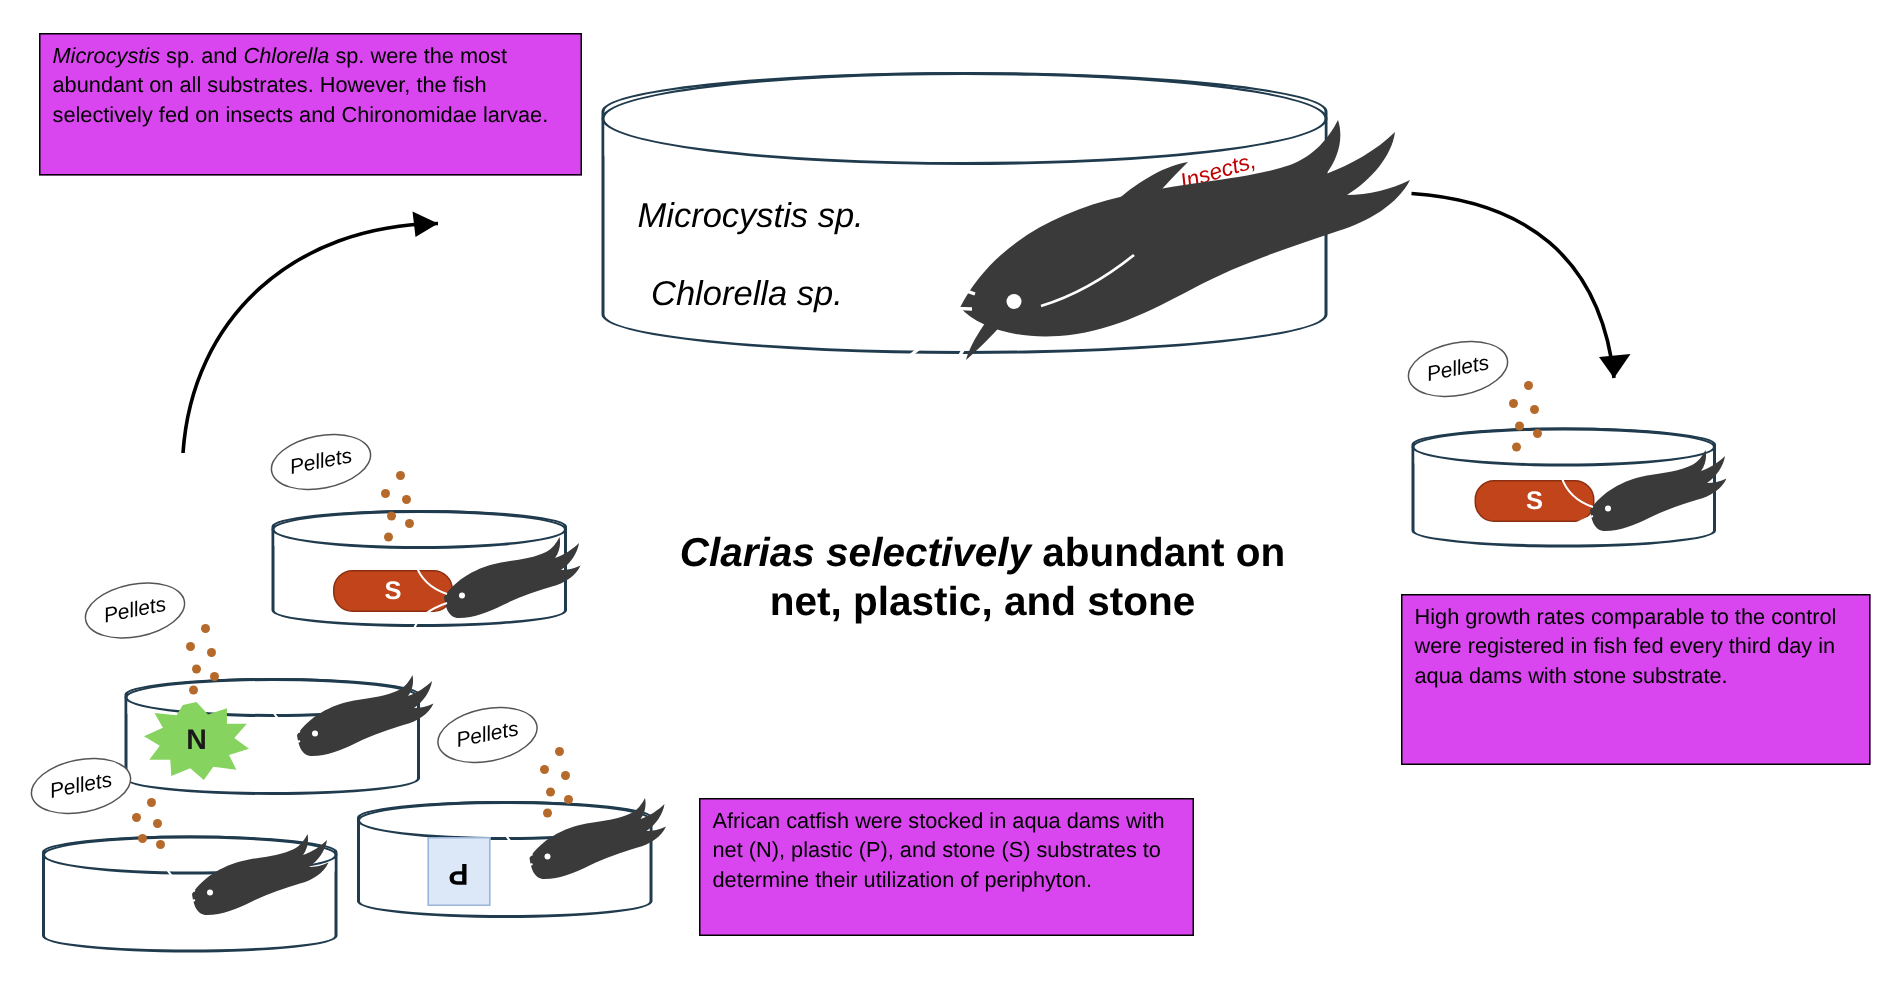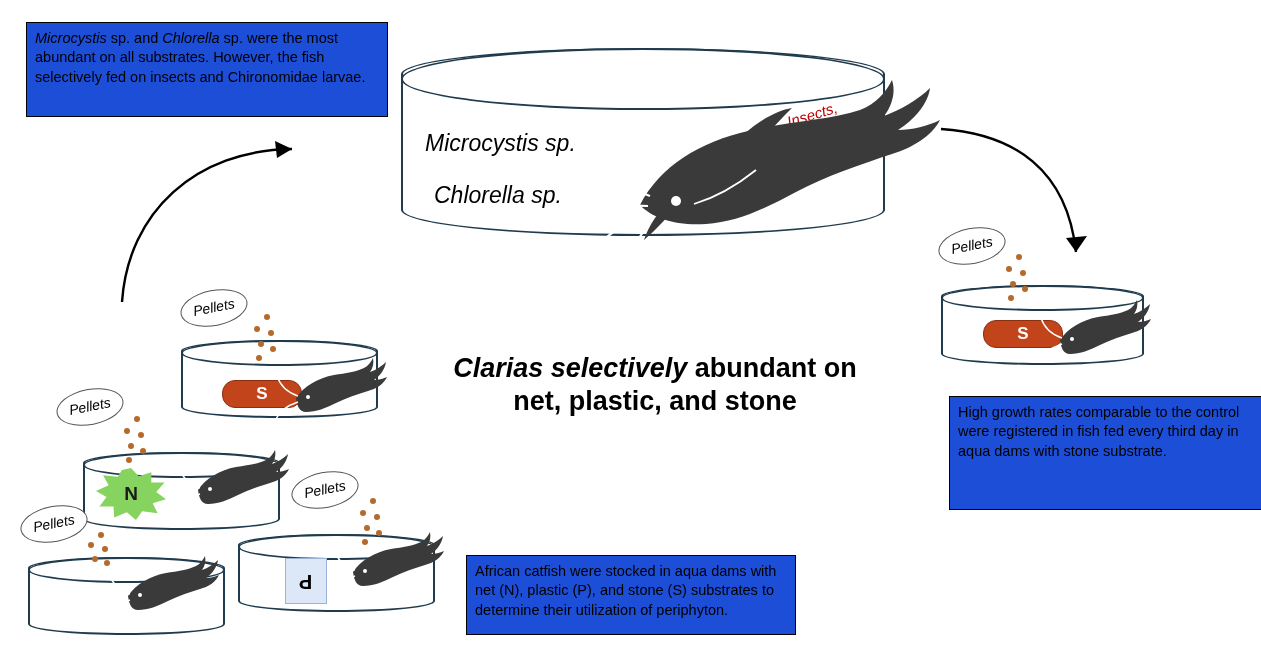--- a/index.html
+++ b/index.html
@@ -14,31 +14,31 @@
   #canvas {
     position: relative;
     width: 1261px;
     height: 655px;
     overflow: hidden;
     background: #ffffff;
   }
   .callout {
     position: absolute;
     border: 1px solid #000000;
-    background: #1d4ed8;
+    background: #d946ef;
     font-size: 14.5px;
     line-height: 1.33;
     padding: 6px 8px 7px 8px;
     box-sizing: border-box;
   }
   .callout i { font-style: italic; }
 
   #callout-top-left { left: 26px; top: 22px; width: 362px; height: 95px; }
-  #callout-bottom-right { left: 934px; top: 396px; width: 313px; height: 114px; margin-left: 15px; }
-  #callout-bottom-center { left: 466px; top: 532px; width: 330px; height: 80px; margin-top: 23px; }
+  #callout-bottom-right { left: 934px; top: 396px; width: 313px; height: 114px; }
+  #callout-bottom-center { left: 466px; top: 532px; width: 330px; height: 92px; }
 
   #center-title {
     position: absolute;
     left: 400px;
     top: 320px;
     width: 510px;
     text-align: center;
     font-size: 27px;
     font-weight: bold;
     line-height: 1.20;

